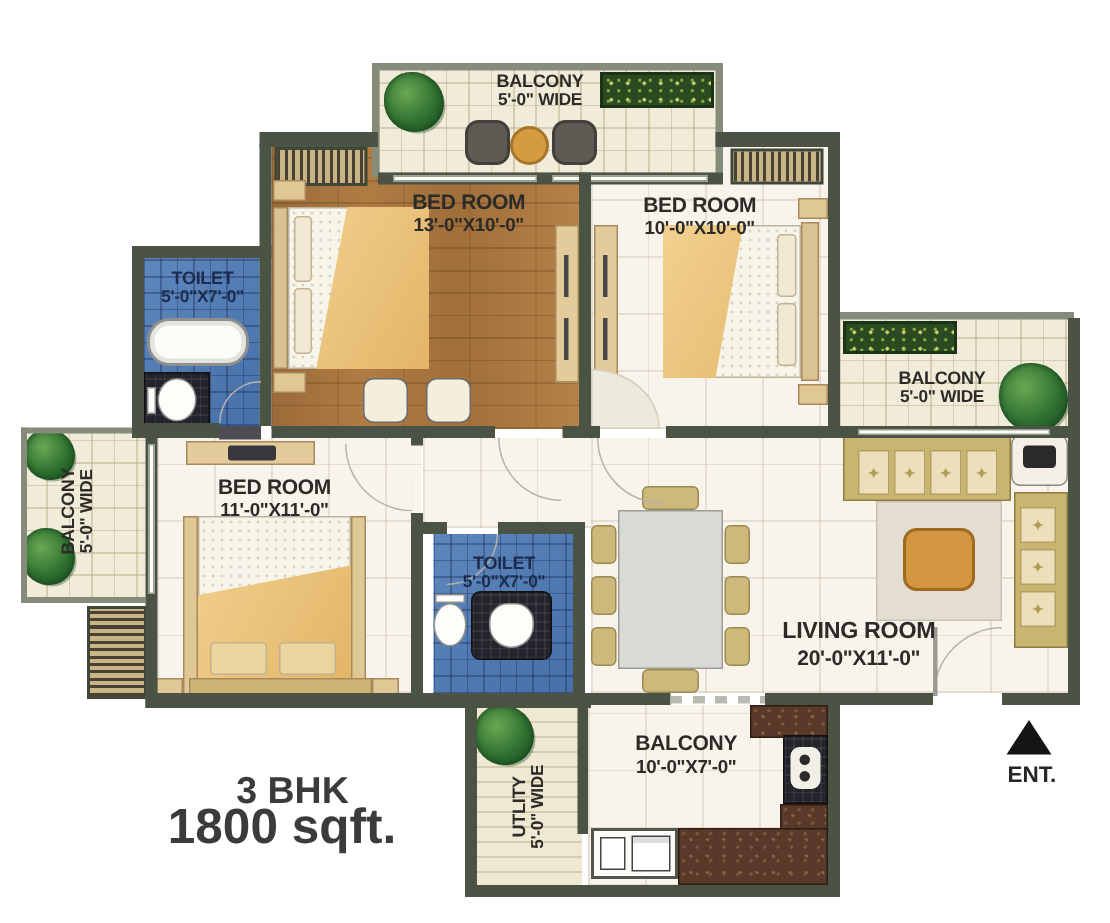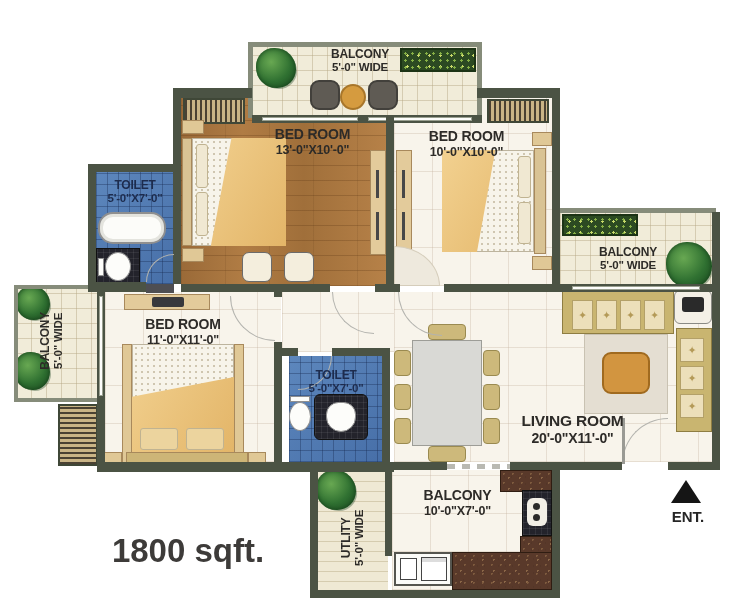--- a/index.html
+++ b/index.html
@@ -294,15 +294,16 @@
   </div>
   <div class="room-label" style="left:405px;top:487px;width:105px;">
     <span class="rname">BALCONY</span>
     <span class="rsize">10'-0"X7'-0"</span>
   </div>
   <div class="room-label sm vert" style="left:298px;top:524px;width:110px;">
     <span class="rname">UTLITY</span>
     <span class="rsize">5'-0" WIDE</span>
   </div>
 
+  <div class="title" style="left:140px;top:513px;width:110px;font-size:25px;">3 BHK</div>
   <div class="title" style="left:93px;top:532px;width:190px;font-size:33px;">1800 sqft.</div>
 
 </div>
 
 </body></html>

